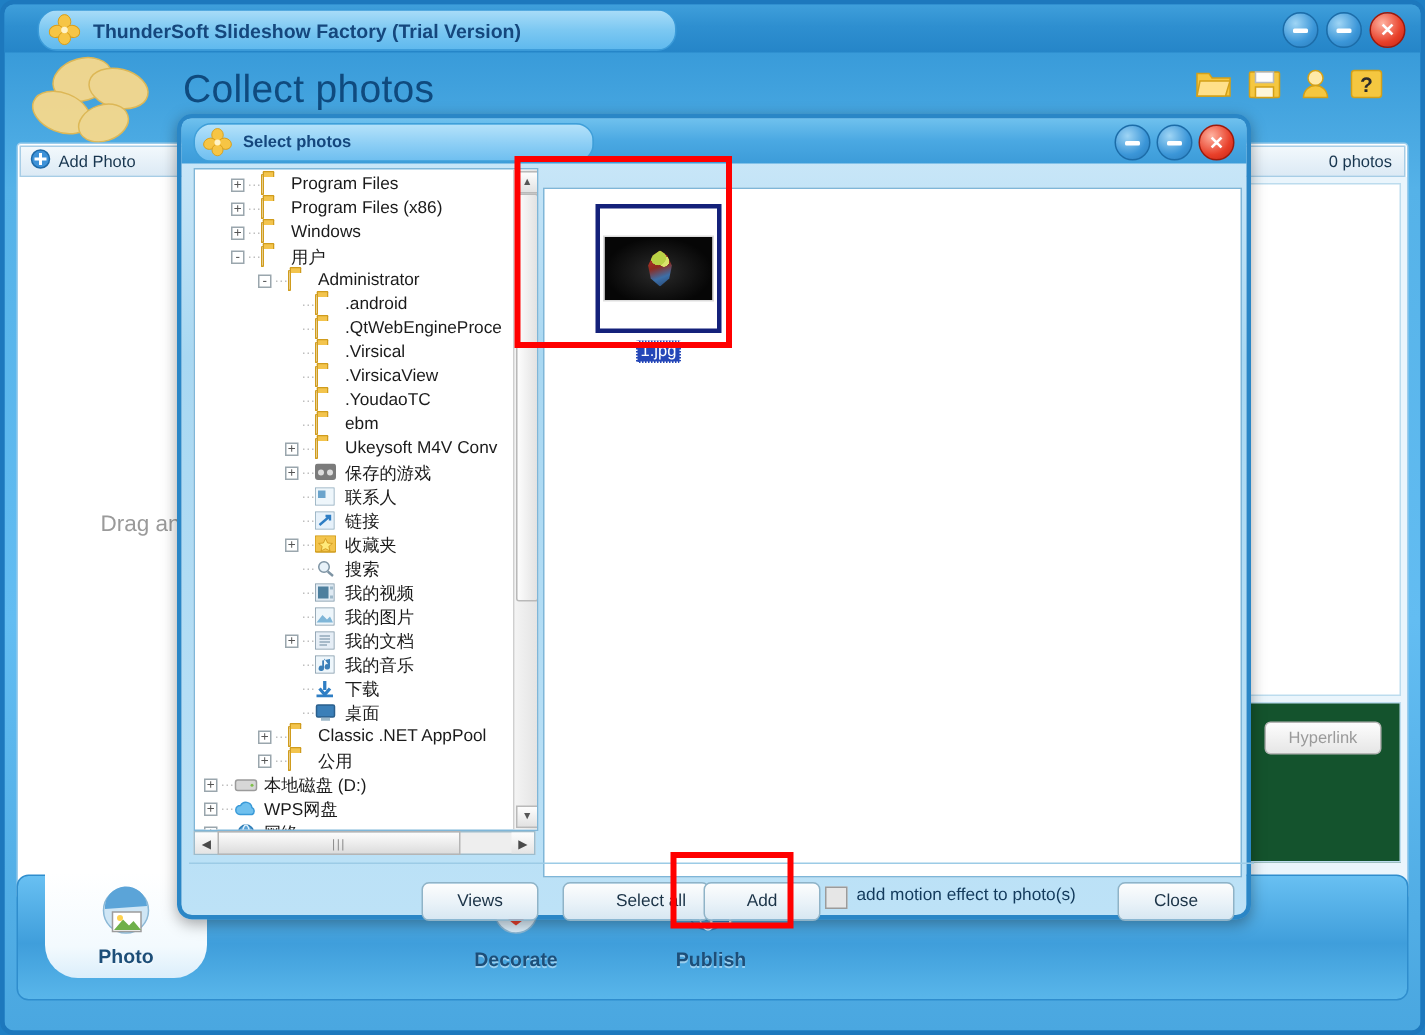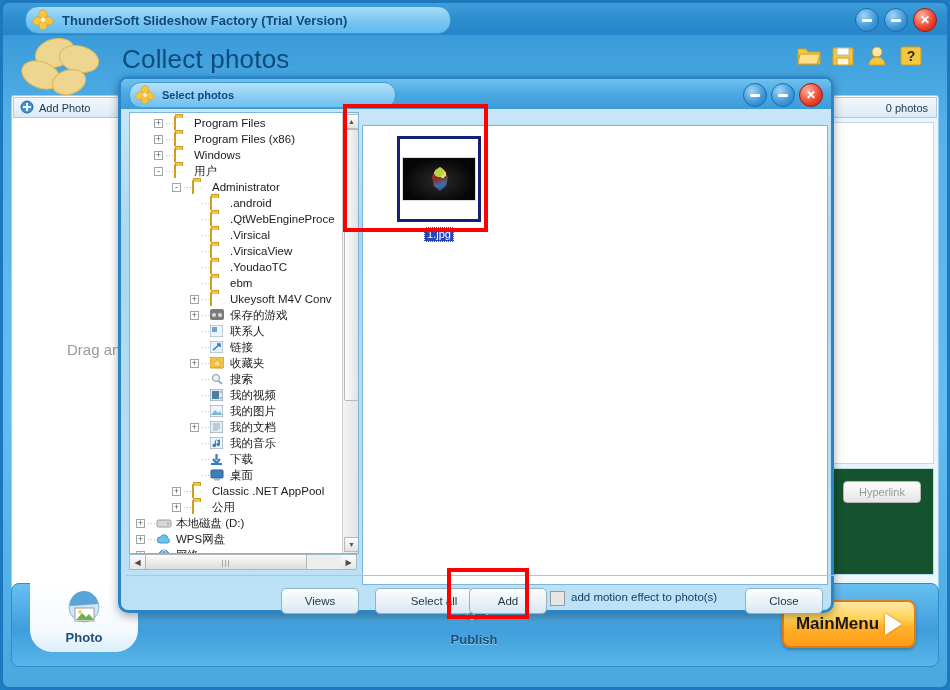--- a/index.html
+++ b/index.html
@@ -379,38 +379,43 @@
           <path d="M7 18a14 14 0 0 1 28-2z" fill="#5ba4d8"></path>
           <rect x="12" y="20" width="19" height="13" fill="#fff" stroke="#9c9c9c"></rect>
           <path d="M13 32l6-7 4 4 3-3 5 6z" fill="#6fb04a"></path>
           <circle cx="17" cy="24" r="2" fill="#ffd24d"></circle>
         </svg>
       </span>
       <span class="nlabel">Photo</span>
     </div>
 
 
+    <div class="nav-item" style="left:278px;">
+      <span class="nav-icon">
+        <svg width="42" height="40" viewBox="0 0 42 40">
+          <circle cx="21" cy="18" r="14" fill="#dceefa" stroke="#8bb8d6"></circle>
+          <path d="M21 27c-7-5-9-8-9-11a4.6 4.6 0 0 1 9-1.6A4.6 4.6 0 0 1 30 16c0 3-2 6-9 11z" fill="#e8402f"></path>
+        </svg>
+      </span>
+      <span class="nlabel">Decorate</span>
+    </div>
 
     <div class="nav-item" style="left:408px;">
       <span class="nav-icon">
         <svg width="42" height="40" viewBox="0 0 42 40">
           <circle cx="19" cy="17" r="13" fill="#4f9fd6" stroke="#2e7cb5"></circle>
           <ellipse cx="19" cy="17" rx="6" ry="13" fill="none" stroke="#d6ecfa"></ellipse>
           <path d="M7 14h24M7 21h24" stroke="#d6ecfa" fill="none"></path>
           <rect x="20" y="16" width="15" height="12" rx="1" fill="#e9f4fb" stroke="#7aa8c4"></rect>
           <rect x="22" y="18" width="11" height="7" fill="#2f80c4"></rect>
         </svg>
       </span>
       <span class="nlabel">Publish</span>
     </div>
 
-    <div id="mainmenu-btn">
-      <span class="mm-text">MainMenu</span>
-      <span class="mm-arrow"></span>
-    </div>
   </div>
 </div>
 
 <div id="dialog">
 
   <div id="dlg-titlebar">
     <div class="dlg-title-pill">
       <span style="width:20px;height:20px;display:inline-block;">
         <svg width="20" height="20" viewBox="0 0 24 24">
           <g fill="#f6c545" stroke="#d99d18" stroke-width="0.7">

